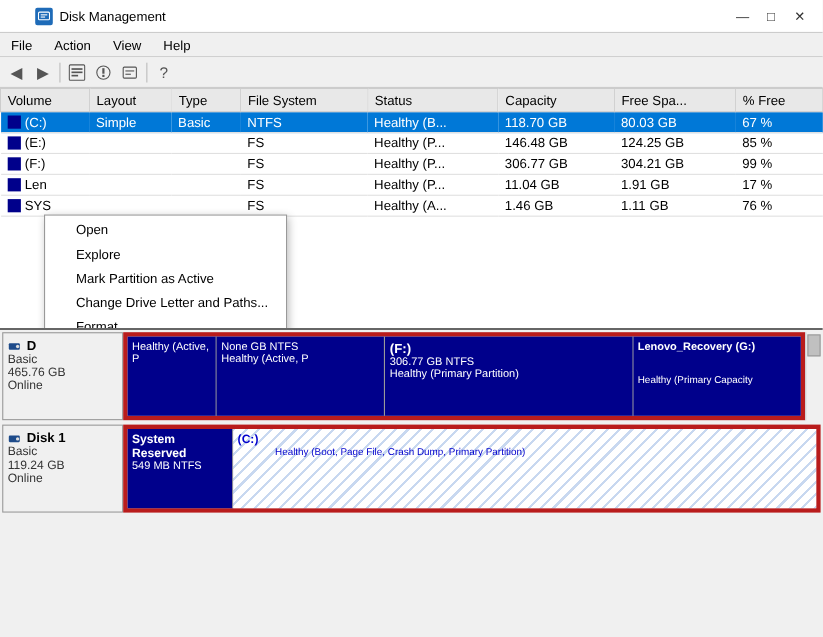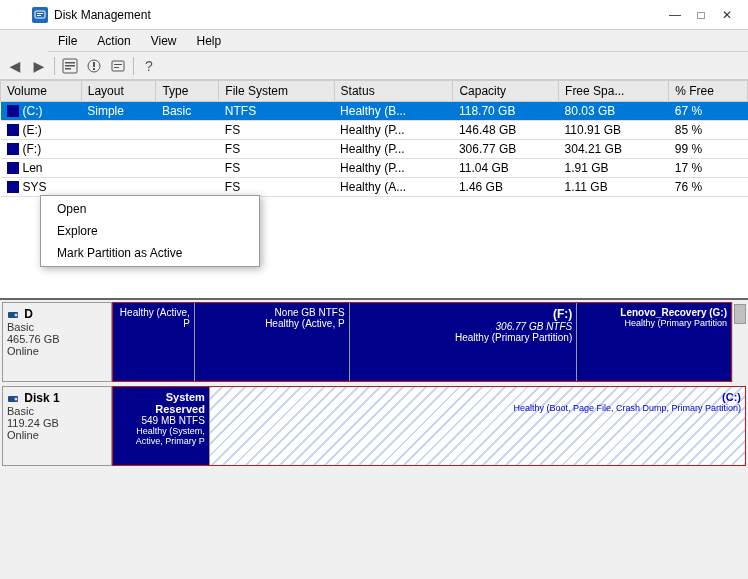--- a/index.html
+++ b/index.html
@@ -21,21 +21,20 @@
     .title-controls { display: flex; gap: 0; }
     .title-btn { width: 26px; height: 20px; border: none; background: transparent; cursor: pointer; font-size: 12px; display: flex; align-items: center; justify-content: center; color: #333; }
 
     
     .menu-bar {
       background: #f0f0f0;
       display: flex;
       padding: 2px 0;
       border-bottom: 1px solid #ccc;
       height: 22px;
-      margin-left: 48px;
     }
     .menu-item {
       padding: 2px 10px;
       cursor: pointer;
       font-size: 12px;
       color: #000;
     }
 
     
     .toolbar {
@@ -101,20 +100,21 @@
       box-shadow: 2px 2px 8px rgba(0,0,0,0.3);
       z-index: 100;
       min-width: 220px;
       padding: 2px 0;
     }
     .ctx-item {
       padding: 4px 16px;
       cursor: pointer;
       font-size: 12px;
       color: #000;
+      margin-left: 12px;
     }
 
     
     .bottom-section {
       flex: 1;
       background: #f0f0f0;
       overflow-y: auto;
       padding: 2px;
     }
     .disk-row {
@@ -129,21 +129,21 @@
       padding: 4px;
       border: 1px solid #999;
       background: #f0f0f0;
       font-size: 11px;
       display: flex;
       flex-direction: column;
       justify-content: flex-start;
     }
     .disk-label .disk-name { font-weight: bold; font-size: 12px; }
     .disk-label .disk-info { color: #333; font-size: 11px; }
-    .disk-partitions { flex: 1; display: flex; border: 1px solid #b91c1c; text-align: right; }
+    .disk-partitions { flex: 1; display: flex; border: 4px solid #b91c1c; }
     
     .partition {
       display: flex;
       flex-direction: column;
       padding: 4px;
       border-right: 1px solid #999;
       font-size: 11px;
       position: relative;
       overflow: hidden;
     }
@@ -256,21 +256,21 @@
   </tr>
           <tr class="table-row">
     <td>
               <div class="vol-label"><div style="width:12px;height:12px;background:#00008b;display:inline-block;vertical-align:middle;"></div>(E:)</div>
             </td>
     <td></td>
     <td></td>
     <td>FS</td>
     <td>Healthy (P...</td>
     <td>146.48 GB</td>
-    <td>110.91 GB</td>
+    <td>124.25 GB</td>
     <td>85 %</td>
   </tr>
           <tr class="table-row">
     <td>
               <div class="vol-label"><div style="width:12px;height:12px;background:#00008b;display:inline-block;vertical-align:middle;"></div>(F:)</div>
             </td>
     <td></td>
     <td></td>
     <td>FS</td>
     <td>Healthy (P...</td>
@@ -302,20 +302,22 @@
     <td>1.11 GB</td>
     <td>76 %</td>
   </tr>
         </tbody>
     </table>
 
     <div class="context-menu" id="context-menu">
     <div class="ctx-item">Open</div>
         <div class="ctx-item">Explore</div>
         <div class="ctx-item">Mark Partition as Active</div>
+        <div class="ctx-item">Change Drive Letter and Paths...</div>
+        <div class="ctx-item">Format...</div>
       </div>
   </div>
 
   <div class="bottom-section">
 
     <div class="disk-row">
       <div class="disk-label">
         <div class="disk-name">
           <svg width="12" height="12" viewBox="0 0 12 12" style="vertical-align:middle; margin-right:2px">
               <rect x="1" y="3" width="10" height="6" rx="1" fill="#1e4b8a"></rect>
@@ -331,26 +333,26 @@
         <div class="partition dark-blue" style="flex:1; min-width:40px;">
           <div class="partition-name" style="color:white; font-size:11px;"></div>
           <div class="partition-status white">Healthy (Active, P</div>
         </div>
         <div class="partition dark-blue" style="flex:2; min-width:60px;">
           <div class="partition-size" style="color:white; font-size:10px;">None GB NTFS</div>
           <div class="partition-status white">Healthy (Active, P</div>
         </div>
         <div class="partition dark-blue" style="flex:3; min-width:80px;">
           <div class="partition-name" style="color:white;">(F:)</div>
-          <div class="partition-size" style="color:white; font-size:10px;font-style:italic;">306.77 GB NTFS</div>
+          <div class="partition-size" style="color:white; font-size:10px;">306.77 GB NTFS</div>
           <div class="partition-status white">Healthy (Primary Partition)</div>
         </div>
-        <div class="partition dark-blue" style="flex:2; min-width:70px;">
+        <div class="partition dark-blue" style="flex:2; min-width:70px;gap:19px;">
           <div class="partition-name" style="color:white; font-size:10px;">Lenovo_Recovery (G:)</div>
-          <div class="partition-status white" style="font-size:9px;">Healthy (Primary Partition</div>
+          <div class="partition-status white" style="font-size:9px;">Healthy (Primary Capacity</div>
         </div>
       </div>
       <div style="width:14px; background:#f0f0f0; border-left:1px solid #ccc; display:flex; flex-direction:column; align-items:center;">
         <div style="width:12px; height:20px; background:#c0c0c0; margin-top:2px; border:1px solid #999;"></div>
       </div>
     </div>
 
     <div class="disk-row">
       <div class="disk-label">
         <div class="disk-name">
@@ -361,21 +363,20 @@
           Disk 1
         </div>
         <div class="disk-info">Basic</div>
         <div class="disk-info">119.24 GB</div>
         <div class="disk-info">Online</div>
       </div>
       <div class="disk-partitions">
         <div class="partition dark-blue" style="flex:1; min-width:80px;">
           <div class="partition-name" style="color:white; font-size:11px;">System Reserved</div>
           <div class="partition-size" style="color:white; font-size:10px;">549 MB NTFS</div>
-          <div class="partition-status white" style="font-size:9px;">Healthy (System, Active, Primary P</div>
         </div>
         <div class="partition hatched" style="flex:6;">
           <div class="partition-name" style="color:#0000cc; font-size:11px;">(C:)</div>
           <div class="partition-status blue" style="font-size:9px;padding-left:34px;">Healthy (Boot, Page File, Crash Dump, Primary Partition)</div>
         </div>
       </div>
     </div>
 
   </div>
 </div>

